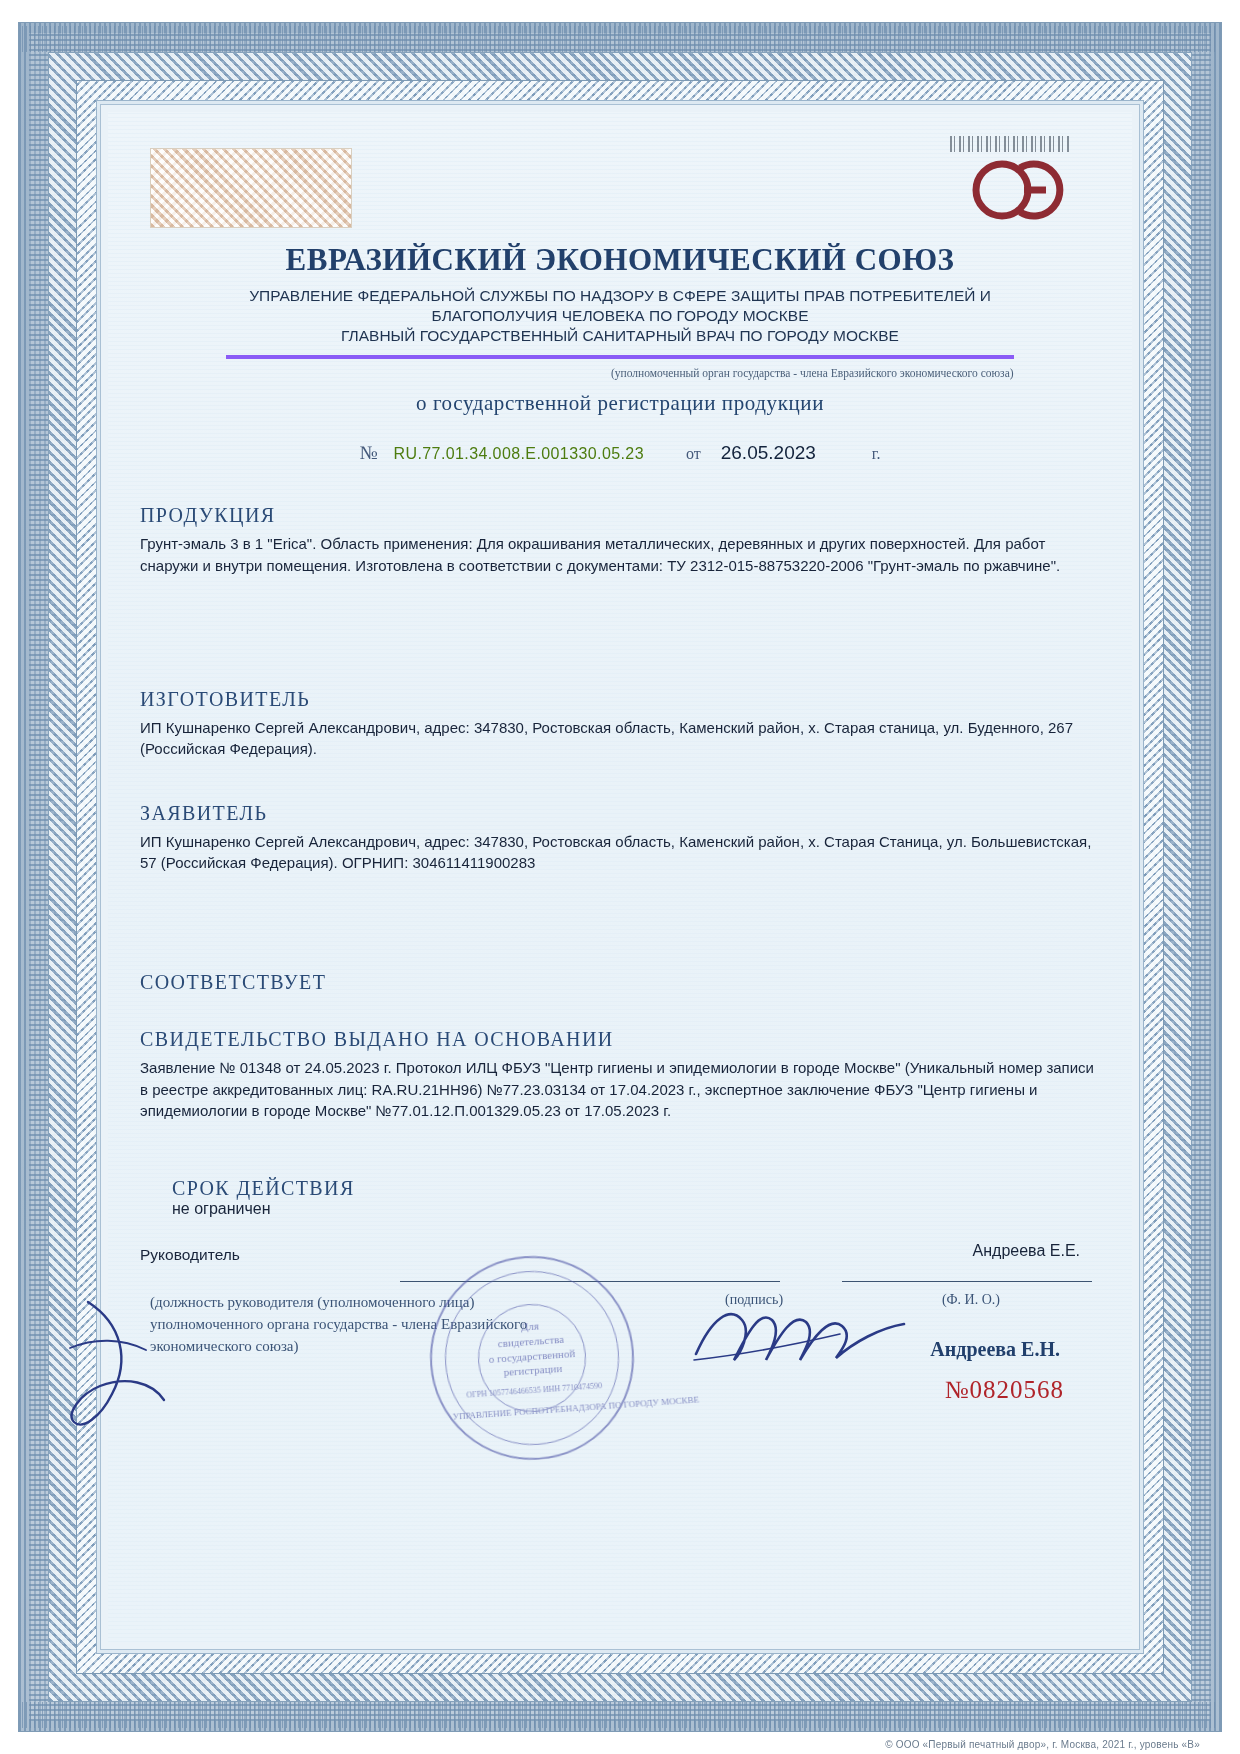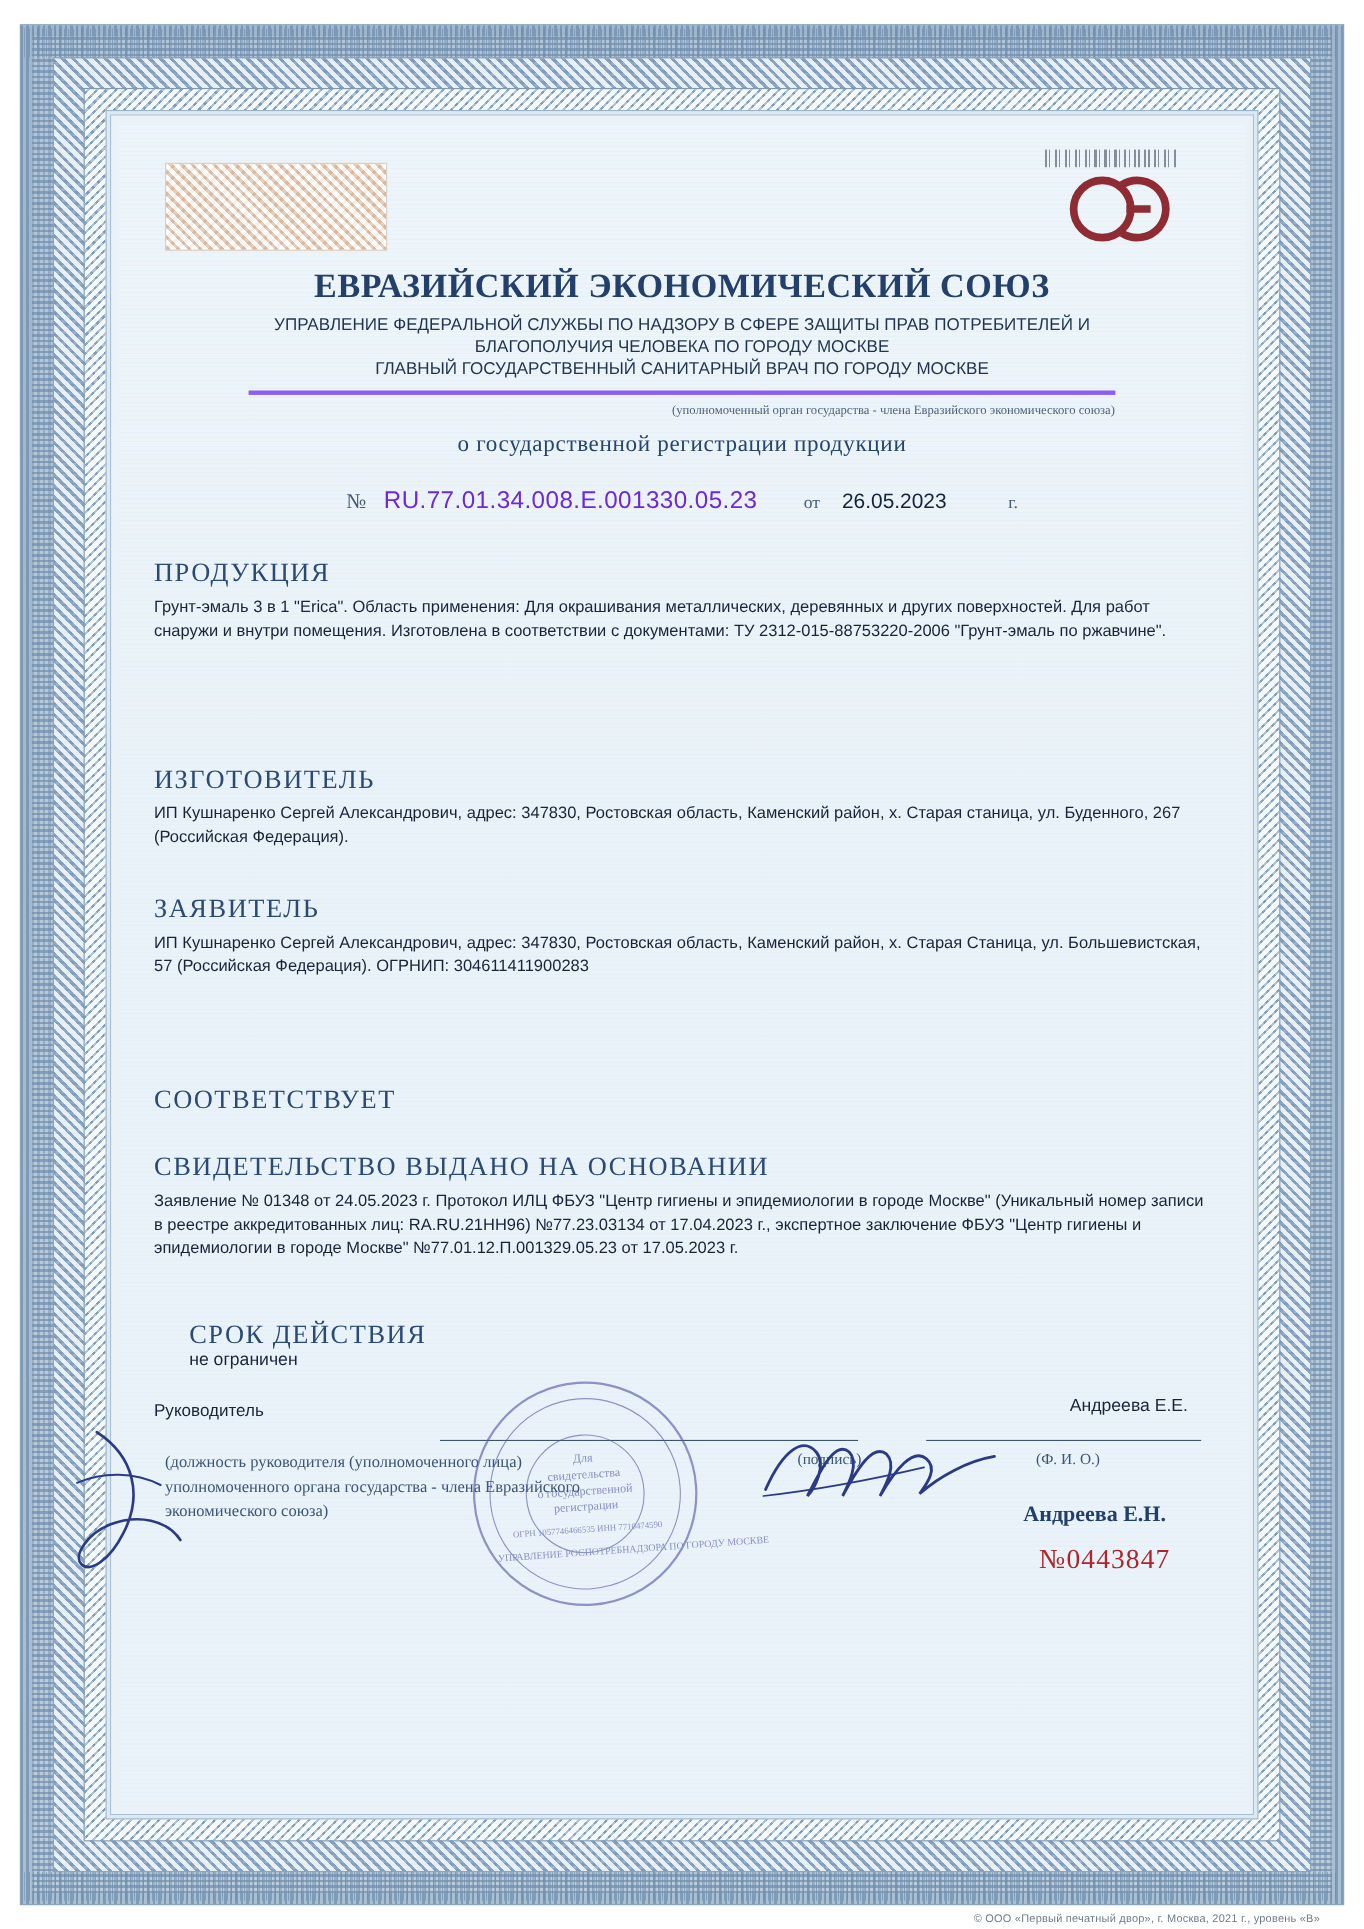--- a/index.html
+++ b/index.html
@@ -180,38 +180,38 @@
     display: flex;
     align-items: baseline;
     justify-content: center;
     gap: 10px;
     margin-top: 26px;
     font-family: "Liberation Serif", serif;
   }
   .numline .lbl { font-size: 19px; color: #44597a; }
   .numline .num {
     font-family: "Liberation Sans", sans-serif;
-    font-size: 22px;
-    color: #6d28d9;
+    font-size: 16px;
+    color: #4d7c0f;
     letter-spacing: .4px;
     padding: 0 6px;
   }
   .numline .ot { font-size: 16px; color: #44597a; padding-left: 26px; }
   .numline .date {
     font-family: "Liberation Sans", sans-serif;
     font-size: 19px;
     color: #13233c;
     padding: 0 10px;
   }
   .numline .g { font-size: 16px; color: #44597a; padding-left: 36px; }
 
   .section { margin-top: 30px; }
   .section-head {
     font-family: "Liberation Serif", serif;
-    font-size: 24px;
+    font-size: 20px;
     letter-spacing: 1.4px;
     color: #2a4a76;
     margin-bottom: 6px;
   }
   .section-body {
     font-size: 15px;
     line-height: 1.42;
     color: #18243a;
   }
 
@@ -469,21 +469,21 @@
       <div class="sign-line-1"></div>
       <div class="sign-line-2"></div>
       <div class="sign-name">Андреева Е.Е.</div>
     </div>
 
     <div class="caption-row">
       <div class="caption-left">(должность  руководителя (уполномоченного лица) уполномоченного органа государства - члена Евразийского экономического союза)</div>
       <div class="caption-sig">(подпись)</div>
       <div class="caption-fio">(Ф. И. О.)</div>
       <div class="signer-print">Андреева Е.Н.</div>
-      <div class="serial">№0443847</div>
+      <div class="serial">№0820568</div>
     </div>
 
   </div>
 
   <div class="stamp">
     <div class="stamp-ring-text">
       <span style="transform: rotate(-120deg) translate(0,-96px) rotate(120deg);">УПРАВЛЕНИЕ РОСПОТРЕБНАДЗОРА ПО ГОРОДУ МОСКВЕ</span>
     </div>
     <div class="stamp-center">
       <div>Для</div>

